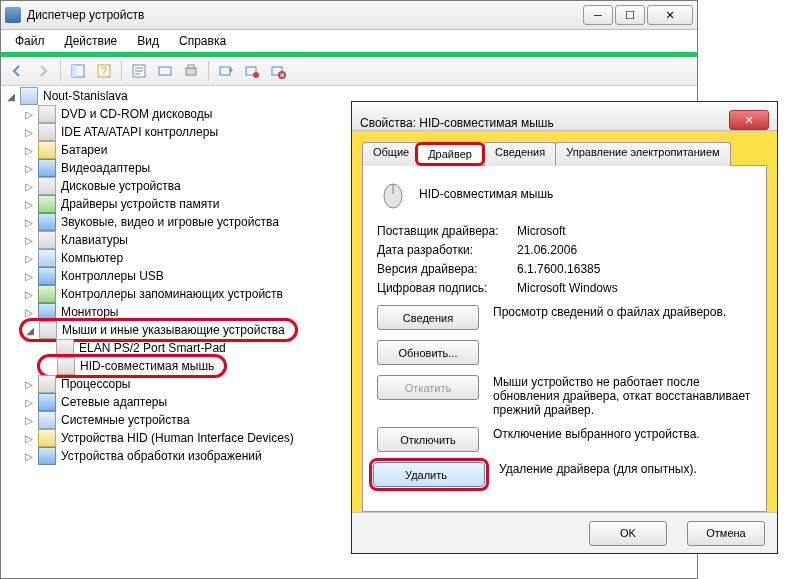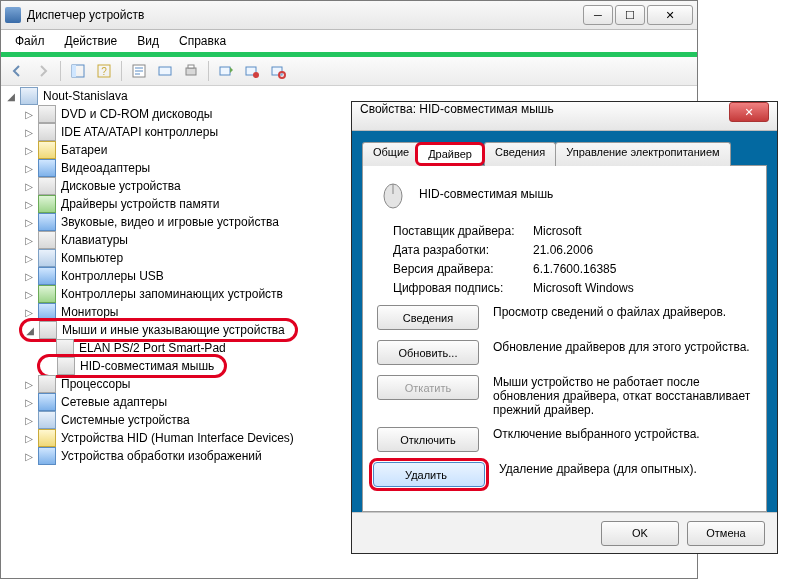--- a/index.html
+++ b/index.html
@@ -30,39 +30,39 @@
   .ind2{padding-left:36px}
   .hl{border:3px solid #e00020;border-radius:12px;padding:0 8px 0 2px;margin-left:-4px}
   
   .ic-pc{background:linear-gradient(#e9f1fb,#b7cfe9);border:1px solid #7ea0c4}
   .ic-gen{background:linear-gradient(#f4f4f4,#d8d8d8);border:1px solid #a8a8a8}
   .ic-yel{background:linear-gradient(#fff7cf,#f0d978);border:1px solid #c9aa3a}
   .ic-blu{background:linear-gradient(#cfe6ff,#7fb2ea);border:1px solid #5a8cc4}
   .ic-grn{background:linear-gradient(#dff5d7,#9ed58c);border:1px solid #6aa957}
   
   .dialog{position:absolute;left:350px;top:100px;width:425px;border:1px solid #2a2a2a;background:#f2f2f2;box-shadow:0 0 0 1px #fff inset}
-  .dlg-title{height:28px;background:linear-gradient(#fdfdfd,#e6e6e6);border-bottom:1px solid #bcbcbc;display:flex;align-items:flex-start;padding:0 8px}
+  .dlg-title{height:28px;background:linear-gradient(#fdfdfd,#e6e6e6);border-bottom:1px solid #bcbcbc;display:flex;align-items:flex-end;padding:0 8px}
   .dlg-title .ttext{flex:1}
   .dlg-close{width:38px;height:18px;border:1px solid #a33;border-radius:3px;background:linear-gradient(#f08080,#c43a3a);color:#fff;display:flex;align-items:center;justify-content:center;font-size:11px}
-  .dlg-body{padding:10px 10px 0 10px;background:#0369a1}
+  .dlg-body{padding:10px 10px 0 10px;background:#fde047}
   .tabs{height:24px;display:flex;position:relative;top:1px}
   .tab{padding:3px 10px;border:1px solid #9a9a9a;border-bottom:none;background:linear-gradient(#f7f7f7,#e7e7e7);margin-right:-1px;border-radius:3px 3px 0 0;font-size:11px}
   .tab.active{background:#fff;position:relative;z-index:2}
   .tab.hl{border:3px solid #e00020;border-radius:6px}
   .tabpane{border:1px solid #9a9a9a;background:#fff;padding:12px 14px 14px 14px}
   .hdr{display:flex;align-items:center;margin-bottom:14px}
   .hdr .mouse{width:32px;height:32px;margin-right:10px}
-  .kv{display:flex;margin:5px 16px}
+  .kv{display:flex;margin:5px 0}
   .kv .k{width:140px}
   .btnrow{display:flex;align-items:flex-start;margin:10px 0}
   .btnrow .desc{flex:1;padding-left:14px;color:#000;font-size:12px}
   .wbtn{width:100px;height:23px;border:1px solid #8a8a8a;border-radius:3px;background:linear-gradient(#fdfdfd,#e4e4e4);display:flex;align-items:center;justify-content:center;font-size:11px}
   .wbtn.disabled{color:#9a9a9a}
   .wbtn.hl{outline:3px solid #e00020;outline-offset:1px;border-radius:4px;background:linear-gradient(#eaf4ff,#c9e2ff);border-color:#4a88c8}
-  .dlg-foot{height:40px;border-top:1px solid #c8c8c8;background:#f2f2f2;display:flex;align-items:center;justify-content:flex-end;padding:0 12px;gap:8px}
+  .dlg-foot{height:40px;border-top:1px solid #c8c8c8;background:#f2f2f2;display:flex;align-items:center;justify-content:flex-end;padding:0 12px;gap:20px}
 </style>
 </head>
 <body>
 
 <div class="window">
 
   <div class="titlebar">
     <span class="ticon"></span>
     <span class="ttext">Диспетчер устройств</span>
     <div class="winbtns">
@@ -294,21 +294,20 @@
             <span class="k">Цифровая подпись:</span>
             <span>Microsoft Windows</span>
           </div>
 
         <div class="btnrow">
           <div class="wbtn">Сведения</div>
           <div class="desc">Просмотр сведений о файлах драйверов.</div>
         </div>
         <div class="btnrow">
           <div class="wbtn">Обновить...</div>
-          <div class="desc">Обновление драйверов для этого устройства.</div>
         </div>
         <div class="btnrow">
           <div class="wbtn disabled">Откатить</div>
           <div class="desc">Мыши устройство не работает после обновления драйвера, откат восстанавливает прежний драйвер.</div>
         </div>
         <div class="btnrow">
           <div class="wbtn">Отключить</div>
           <div class="desc">Отключение выбранного устройства.</div>
         </div>
         <div class="btnrow">

